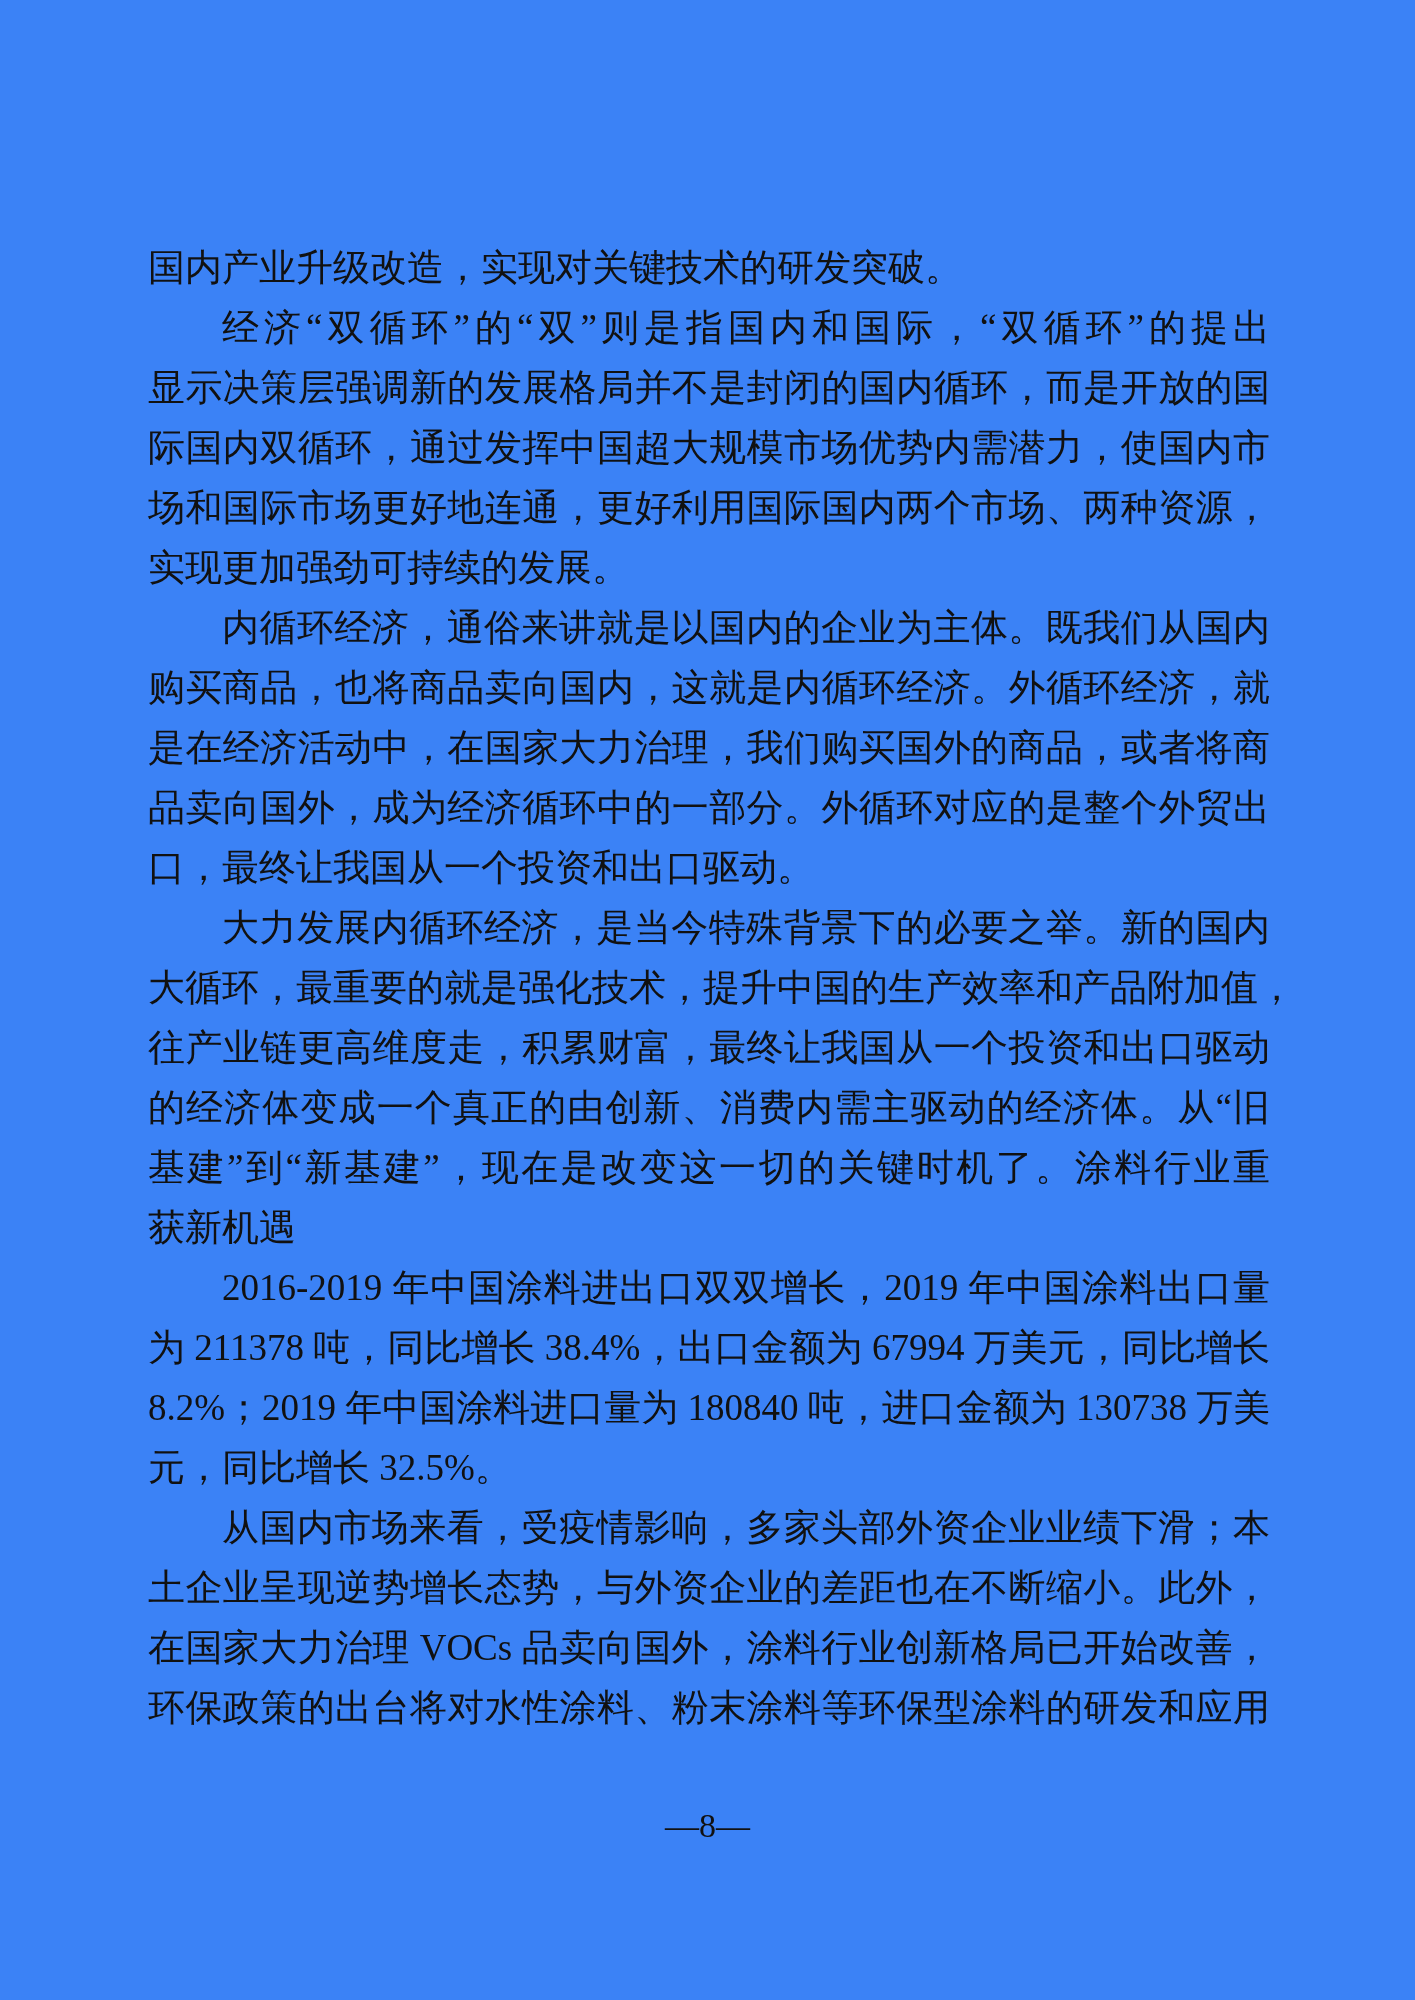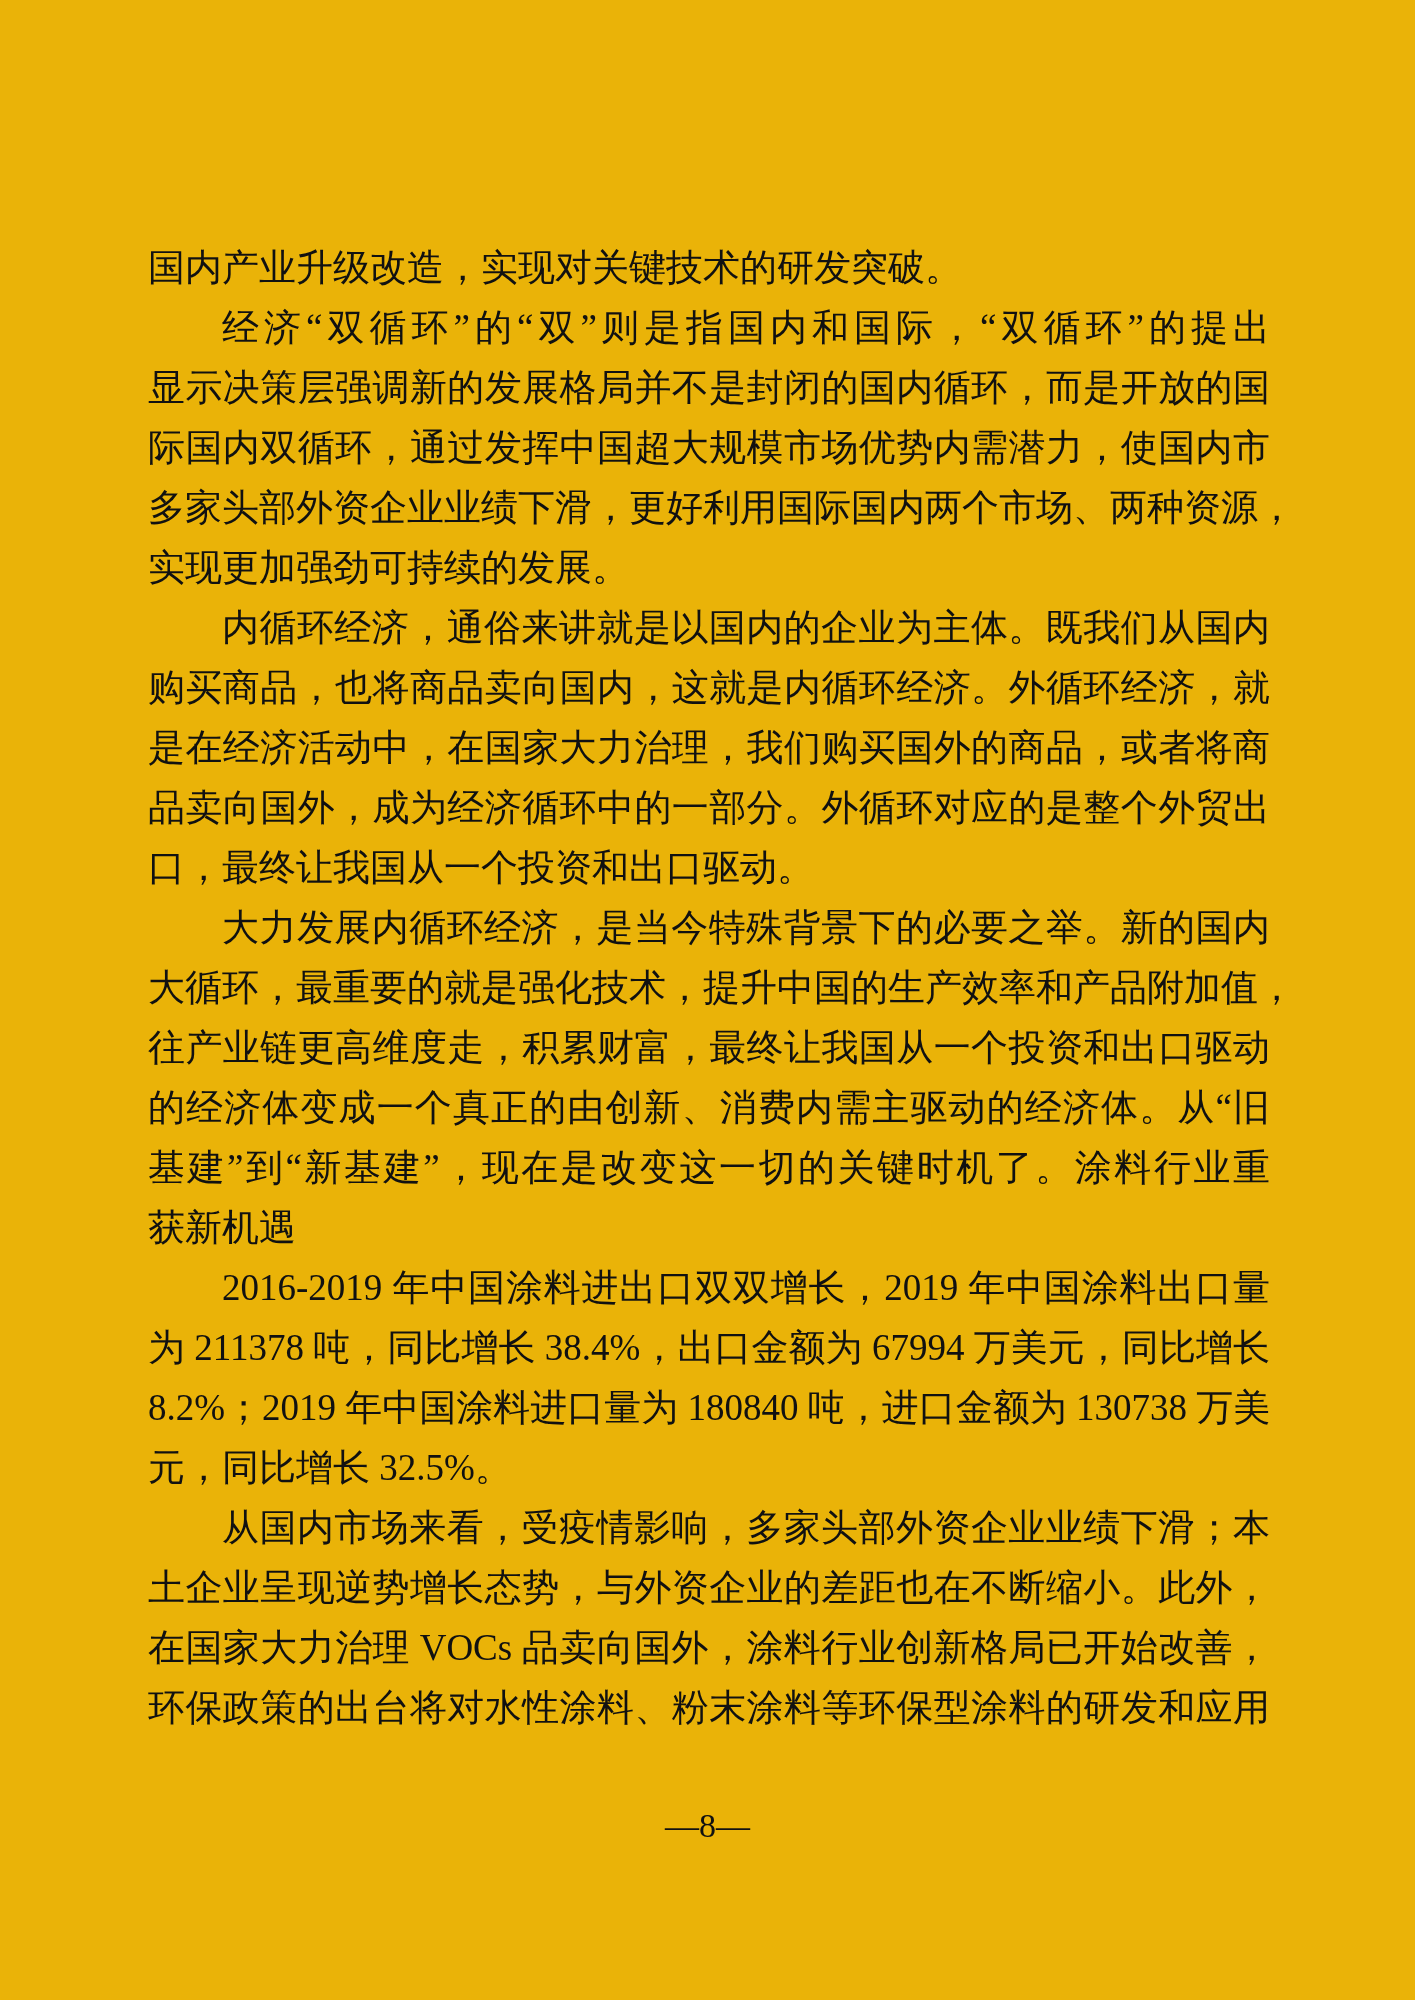--- a/index.html
+++ b/index.html
@@ -1,20 +1,20 @@
 <!DOCTYPE html>
 <html><head>
 <meta charset="utf-8">
 <style>
   html, body { margin: 0; padding: 0; background: #ffffff; }
   .page {
     position: relative;
     width: 1415px;
     height: 2000px;
-    background: #eab308;
+    background: #3b82f6;
     font-family: "Liberation Serif", "DejaVu Serif", serif;
     color: #111111;
     overflow: hidden;
   }
   .text-body {
     position: absolute;
     left: 148px;
     top: 238px;
     width: 1122px;
   }
@@ -47,21 +47,21 @@
 </style>
 </head>
 <body>
 
 <div class="page">
   <div class="text-body" id="text-body">
       <div class="line last">国内产业升级改造，实现对关键技术的研发突破。</div>
       <div class="line indent">经济“双循环”的“双”则是指国内和国际，“双循环”的提出</div>
       <div class="line">显示决策层强调新的发展格局并不是封闭的国内循环，而是开放的国</div>
       <div class="line">际国内双循环，通过发挥中国超大规模市场优势内需潜力，使国内市</div>
-      <div class="line">多家头部外资企业业绩下滑，更好利用国际国内两个市场、两种资源，</div>
+      <div class="line">场和国际市场更好地连通，更好利用国际国内两个市场、两种资源，</div>
       <div class="line last">实现更加强劲可持续的发展。</div>
       <div class="line indent">内循环经济，通俗来讲就是以国内的企业为主体。既我们从国内</div>
       <div class="line">购买商品，也将商品卖向国内，这就是内循环经济。外循环经济，就</div>
       <div class="line">是在经济活动中，在国家大力治理，我们购买国外的商品，或者将商</div>
       <div class="line">品卖向国外，成为经济循环中的一部分。外循环对应的是整个外贸出</div>
       <div class="line last">口，最终让我国从一个投资和出口驱动。</div>
       <div class="line indent">大力发展内循环经济，是当今特殊背景下的必要之举。新的国内</div>
       <div class="line">大循环，最重要的就是强化技术，提升中国的生产效率和产品附加值，</div>
       <div class="line">往产业链更高维度走，积累财富，最终让我国从一个投资和出口驱动</div>
       <div class="line">的经济体变成一个真正的由创新、消费内需主驱动的经济体。从“旧</div>

